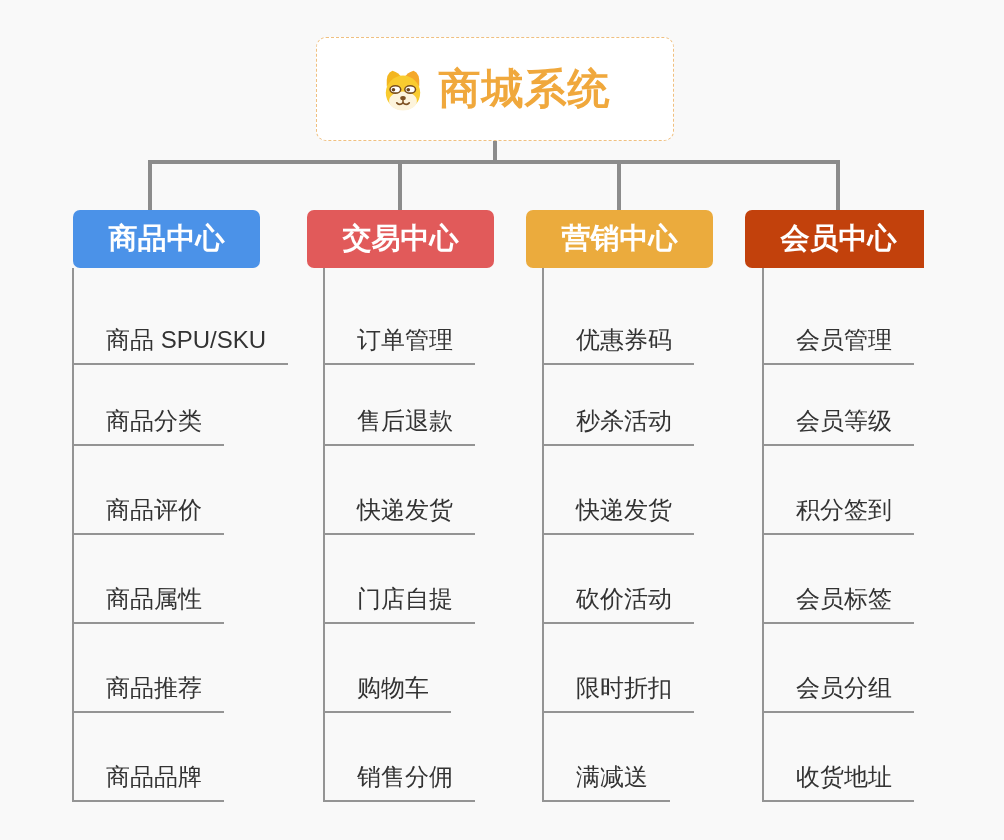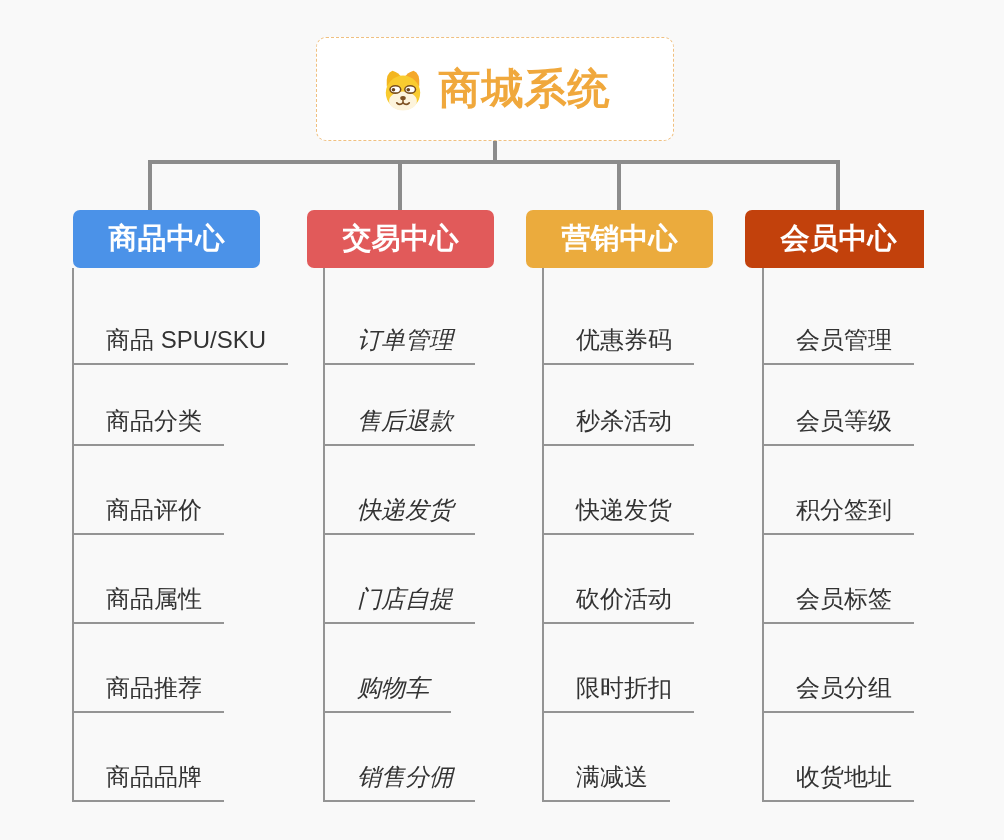--- a/index.html
+++ b/index.html
@@ -43,21 +43,21 @@
   
   .trunk { position:absolute; top:268px; width:2px; height:534px; background:#949494; }
   .t0 { left:72px; } .t1 { left:323px; } .t2 { left:542px; } .t3 { left:762px; }
 
   
   .leaf {
     position:absolute; width:max-content;
     padding:0 22px 6px 34px; border-bottom:2px solid #949494;
   }
   .leaf-label { font-size:24px; line-height:34px; color:#333333; white-space:nowrap; }
-  .c0 { left:72px; } .c1 { left:323px;font-style:italic; } .c2 { left:542px;font-family:Liberation Serif, serif; } .c3 { left:762px; }
+  .c0 { left:72px; } .c1 { left:323px; } .c2 { left:542px;font-family:Liberation Serif, serif; } .c3 { left:762px; }
   .r0 { top:315px;margin-top:8px; } .r1 { top:404px; } .r2 { top:493px; }
   .r3 { top:582px; } .r4 { top:671px;text-align:center; } .r5 { top:760px; }
 </style>
 </head>
 <body>
 
 <div class="canvas">
 
   <div class="root-node">
     <svg class="doge" viewBox="0 0 48 46" aria-hidden="true">

